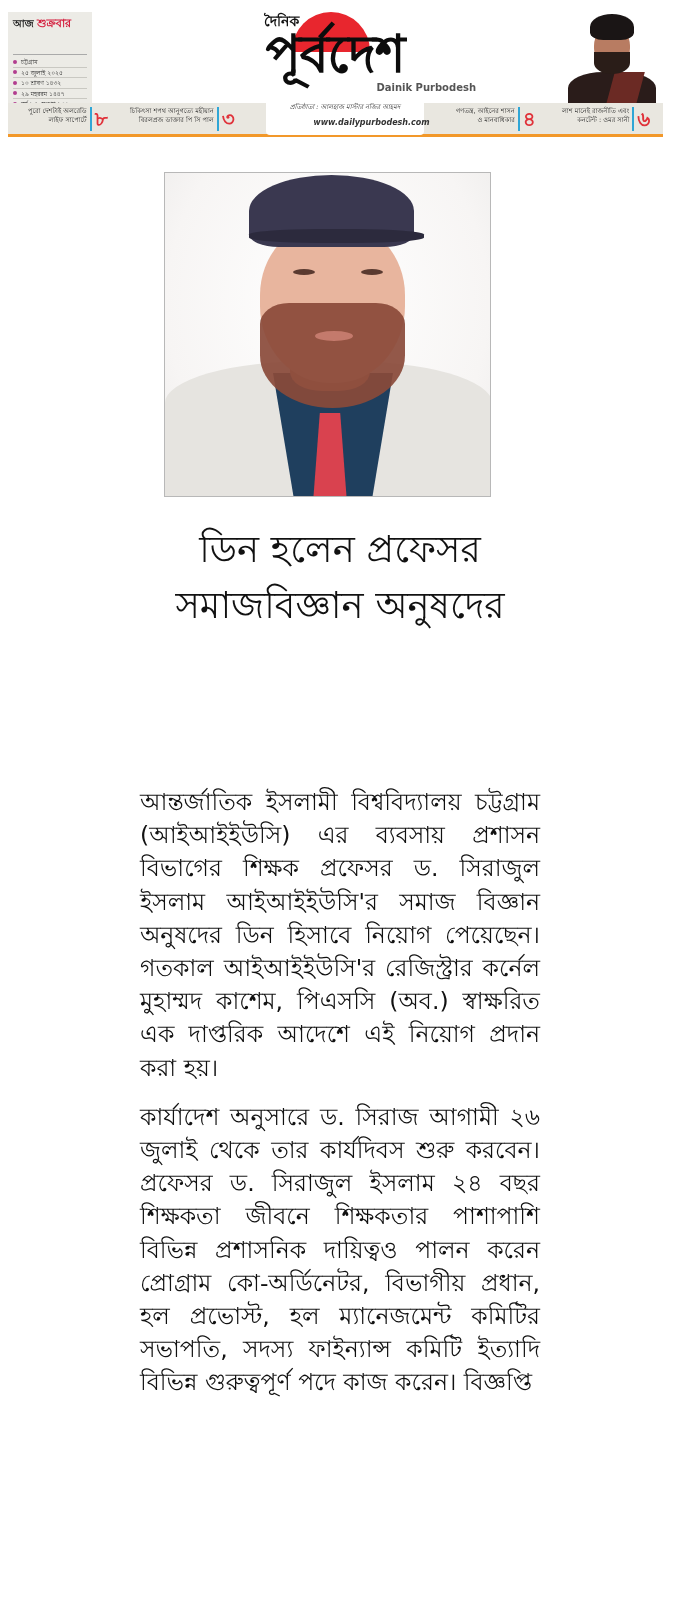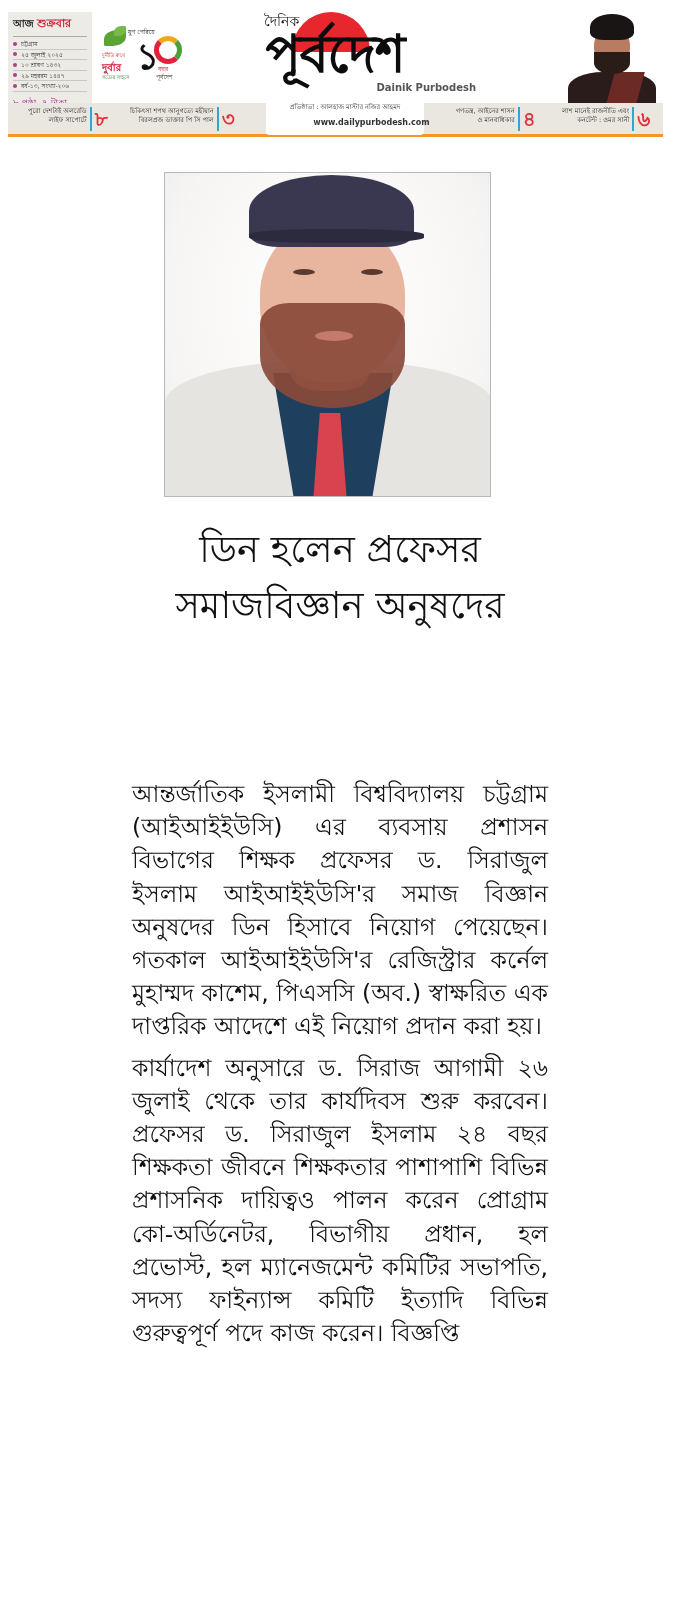--- a/index.html
+++ b/index.html
@@ -2,62 +2,62 @@
 <html><head>
 <meta charset="utf-8">
 <style>
   * { box-sizing: border-box; margin: 0; padding: 0; }
   html, body { width: 681px; height: 1600px; background: #ffffff; overflow: hidden; }
   body { font-family: "DejaVu Sans", sans-serif; color: #111; position: relative; }
 
   
   .masthead { position: absolute; left: 0; top: 0; width: 681px; height: 145px; background: #fff; }
   .datebox { position: absolute; left: 8px; top: 12px; width: 84px; height: 94px; background: #ecebe6; padding: 3px 5px; }
-  .datebox .today { font-size: 10px; font-weight: bold; color: #222; border-bottom: 1px solid #aaa; padding-bottom: 2px; }
+  .datebox .today { font-size: 10px; font-weight: bold; color: #222; border-bottom: 1px solid #aaa; padding-bottom: 20px; }
   .datebox .today .day { color: #d4203f; font-size: 11px; }
   .datebox ul { list-style: none; margin-top: 2px; }
   .datebox li { font-size: 6px; color: #333; line-height: 9.5px; border-bottom: 1px solid #c9c8c2; display: flex; align-items: center; }
   .datebox li .dot { width: 4px; height: 4px; border-radius: 50%; background: #b23d8f; margin-right: 4px; flex: none; }
   .datebox .price { font-size: 9px; color: #a3238e; margin-top: 4px; }
 
   .anniv { position: absolute; left: 100px; top: 24px; width: 86px; height: 60px; }
   .anniv .leaf { position: absolute; left: 4px; top: 6px; width: 22px; height: 16px; background: #5aa334; border-radius: 60% 10% 60% 10%; }
   .anniv .leaf2 { position: absolute; left: 14px; top: 2px; width: 12px; height: 10px; background: #77b94a; border-radius: 60% 10% 60% 10%; }
   .anniv .durjoy { position: absolute; left: 2px; top: 36px; font-size: 10px; font-weight: bold; color: #d4203f; }
   .anniv .durjoy-sm { position: absolute; left: 2px; top: 28px; font-size: 5px; color: #c22; }
   .anniv .durjoy-bt { position: absolute; left: 2px; top: 50px; font-size: 5px; color: #2f7d2f; }
   .anniv .top-txt { position: absolute; left: 28px; top: 3px; font-size: 6px; color: #222; }
   .anniv .one { position: absolute; left: 36px; top: 14px; font-size: 36px; font-weight: bold; color: #111; line-height: 36px; font-family: "DejaVu Serif", serif; }
   .anniv .ring { position: absolute; left: 54px; top: 12px; width: 28px; height: 28px; border-radius: 50%; border: 5px solid #e0233a; border-top-color: #f0a81b; border-right-color: #4a9f3a; }
   .anniv .bochor { position: absolute; left: 58px; top: 40px; font-size: 6px; color: #d4203f; }
   .anniv .purbo { position: absolute; left: 56px; top: 48px; font-size: 6px; color: #333; }
 
   .logo { position: absolute; left: 190px; top: 4px; width: 290px; height: 90px; }
   .logo .sun { position: absolute; left: 102px; top: 8px; width: 78px; height: 40px; border-radius: 78px 78px 0 0; background: #e8262e; }
-  .logo .dainik { position: absolute; left: 74px; top: 6px; font-size: 14px; color: #111; font-weight: normal; }
+  .logo .dainik { position: absolute; left: 74px; top: 6px; font-size: 14px; color: #111; font-weight: bold; }
   .logo .name { position: absolute; left: 0; top: 22px; width: 290px; text-align: center; font-size: 52px; font-weight: bold; color: #0c0c0c; letter-spacing: -1px; line-height: 56px; font-family: "DejaVu Sans", sans-serif; }
   .logo .latin { position: absolute; right: 4px; top: 78px; font-size: 10px; color: #555; font-weight: bold; }
 
   .columnist { position: absolute; left: 560px; top: 10px; width: 100px; height: 95px; overflow: hidden; }
   .columnist .hair { position: absolute; left: 30px; top: 4px; width: 44px; height: 26px; background: #1a1515; border-radius: 50% 50% 30% 30%; }
   .columnist .face { position: absolute; left: 34px; top: 16px; width: 36px; height: 44px; background: #b87c62; border-radius: 45% 45% 50% 50%; }
   .columnist .beard { position: absolute; left: 34px; top: 42px; width: 36px; height: 22px; background: #2a1d18; border-radius: 0 0 50% 50%; }
   .columnist .body { position: absolute; left: 8px; top: 62px; width: 88px; height: 40px; background: #2a1c1a; border-radius: 40% 40% 0 0; }
   .columnist .scarf { position: absolute; left: 50px; top: 62px; width: 30px; height: 36px; background: #6b2a24; transform: skewX(-15deg); }
 
   .subbar { position: absolute; left: 8px; top: 103px; width: 655px; height: 34px; background: #e9e7e0; border-bottom: 3px solid #f2982a; }
   .teaser { position: absolute; top: 4px; display: flex; height: 26px; }
   .teaser .t { font-size: 6.5px; color: #222; text-align: right; line-height: 9px; }
   .teaser .bar { width: 2px; height: 24px; background: #2fa6d6; margin: 0 3px; }
   .teaser .num { font-size: 20px; color: #e0323a; font-weight: bold; line-height: 24px; }
   .teaser.t1 { left: 20px; }
   .teaser.t2 { left: 122px; }
   .teaser.t3 { left: 448px; }
   .teaser.t4 { left: 554px; }
-  .founder { position: absolute; left: 258px; top: -4px; width: 158px; height: 36px; background: #fff; border-radius: 4px; }
+  .founder { position: absolute; left: 258px; top: -4px; width: 158px; height: 36px; background: #fff; border-radius: 4px; font-style: italic; }
   .founder .f1 { font-size: 6.5px; color: #222; text-align: center; margin-top: 3px; }
   .founder .url { display: flex; align-items: center; justify-content: center; margin-top: 5px; font-size: 8px; font-weight: bold; color: #333; padding-left: 48px; }
   .founder .globe { width: 9px; height: 9px; border-radius: 50%; background: #1a9ad6; margin-right: 5px; position: relative; }
   .founder .globe::after { content: ""; position: absolute; left: 3px; top: 2px; width: 3px; height: 5px; background: #fff; transform: rotate(-20deg); }
 
   
   .photo { position: absolute; left: 164px; top: 172px; width: 327px; height: 325px; border: 1px solid #b8b8b8; background: #fdfdfd; overflow: hidden; }
   .photo .bg { position: absolute; inset: 0; background: radial-gradient(ellipse at 50% 40%, #ffffff 0%, #f7f5f4 70%, #ecebea 100%); }
   .photo .jacket { position: absolute; left: 0; top: 188px; width: 327px; height: 140px; background: #e6e4e0; border-radius: 45% 45% 0 0 / 30% 30% 0 0; }
   .photo .shirt { position: absolute; left: 108px; top: 200px; width: 120px; height: 130px; background: #1f3f5e; clip-path: polygon(0 0, 100% 0, 82% 100%, 18% 100%); }
@@ -70,21 +70,21 @@
   .photo .brim { position: absolute; left: 84px; top: 56px; width: 175px; height: 14px; background: #2c2a3d; border-radius: 40%; }
   .photo .eye { position: absolute; top: 96px; width: 22px; height: 6px; background: #5a3a30; border-radius: 50%; }
   .photo .eye.l { left: 128px; }
   .photo .eye.r { left: 196px; }
 
   
   .headline { position: absolute; left: 120px; top: 522px; width: 440px; text-align: center; font-family: "DejaVu Sans", sans-serif; font-size: 37px; line-height: 56px; color: #111; }
 
   
   .article { position: absolute; left: 124px; top: 770px; width: 432px; font-family: "DejaVu Sans", sans-serif; font-size: 23.5px; line-height: 33.2px; color: #111; text-align: justify; }
-  .article p { margin: 8px; }
+  .article p { margin: 16px; }
 </style>
 </head>
 <body>
 
 <div class="masthead">
 
   <div class="datebox">
     <div class="today">
       <span>আজ</span>
       <span class="day">শুক্রবার</span>
@@ -107,32 +107,20 @@
           <span>২৯ মহররম ১৪৪৭</span>
         </li>
       <li>
           <span class="dot"></span>
           <span>বর্ষ-১৩, সংখ্যা-২০৬</span>
         </li>
     </ul>
     <div class="price">৮ পৃষ্ঠা, ৭ টাকা</div>
   </div>
 
-  <div class="anniv">
-    <div class="leaf"></div>
-    <div class="leaf2"></div>
-    <div class="top-txt">যুগ পেরিয়ে</div>
-    <div class="durjoy-sm">দুর্নীতি রুখে</div>
-    <div class="durjoy">দুর্বার</div>
-    <div class="durjoy-bt">সত্যের সাহসে</div>
-    <div class="one">১</div>
-    <div class="ring"></div>
-    <div class="bochor">বছর</div>
-    <div class="purbo">পূর্বদেশ</div>
-  </div>
 
   <div class="logo">
     <div class="sun"></div>
     <div class="dainik">দৈনিক</div>
     <div class="name">পূর্বদেশ</div>
     <div class="latin">Dainik Purbodesh</div>
   </div>
 
   <div class="columnist">
     <div class="body"></div>

